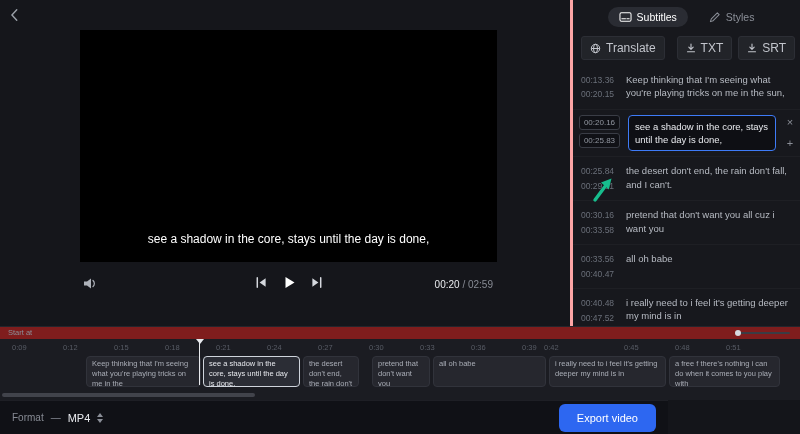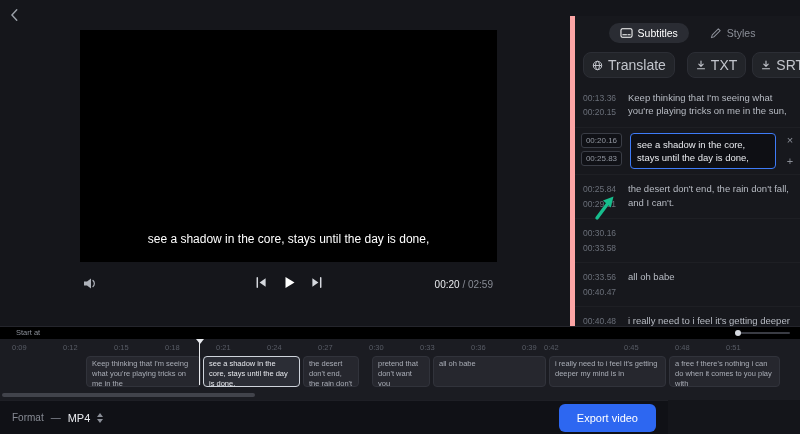--- a/index.html
+++ b/index.html
@@ -14,43 +14,43 @@
   .overlay-sub { position:absolute; left:0; right:0; bottom:16px; text-align:center; color:#ffffff; font-size:12px; }
 
   .controls { position:absolute; left:80px; top:272px; width:417px; height:26px; }
   .vol { position:absolute; left:2px; top:4px; background:none; border:none; cursor:pointer; padding:0; }
   .transport { position:absolute; left:50%; transform:translateX(-50%); top:3px; display:flex; align-items:center; gap:14px; }
   .tbtn { background:none; border:none; cursor:pointer; padding:0; }
   .time-display { position:absolute; right:4px; top:7px; font-size:10px; color:#878b94; }
   .time-display .cur { color:#e9ebef; }
 
   
-  .panel { position:absolute; left:570px; top:16px; width:230px; height:326px; background:#17181d; border-left:5px solid #fca5a5; }
+  .panel { position:absolute; left:570px; top:0; width:230px; height:326px; background:#17181d; border-left:3px solid #fca5a5; }
   .tabs { display:flex; justify-content:center; gap:10px; padding:7px 0 5px; }
   .tab { display:flex; align-items:center; gap:5px; font-size:10.5px; padding:4px 11px; border-radius:14px; color:#8b8f98; cursor:pointer; background:none; border:none; font-family:inherit; }
   .tab.active { background:#2a2c33; color:#ffffff; }
   .toolbar { display:flex; align-items:center; padding:4px 8px 6px; gap:6px; }
   .toolbar .spacer { flex:1; }
-  .pbtn { display:flex; align-items:center; gap:5px; background:#222429; border:1px solid #2c2e35; border-radius:8px; color:#c2c5cc; font-size:14px; padding:4px 8px; cursor:pointer; font-family:inherit; }
+  .pbtn { display:flex; align-items:center; gap:5px; background:#222429; border:1px solid #2c2e35; border-radius:3px; color:#c2c5cc; font-size:12px; padding:4px 8px; cursor:pointer; font-family:inherit; }
 
   .sub-list { position:relative; }
   .sub-row { display:flex; gap:8px; padding:7px 8px; cursor:pointer; border-bottom:1px solid rgba(255,255,255,0.03); }
   .tcol { width:37px; flex:none; font-size:8.5px; color:#6a6f79; line-height:1.7; }
   .xcol { flex:1; font-size:9.5px; color:#b7bbc3; line-height:1.4; }
   .sub-row.sel { padding:5px 4px 5px 6px; align-items:stretch; }
   .sub-row.sel .tcol { width:41px; line-height:normal; }
   .tbox { border:1px solid #3a3d46; background:#101116; border-radius:3px; font-size:8px; color:#9297a1; text-align:center; padding:2px 1px; margin-bottom:3px; }
   .editbox { flex:1; border:1.5px solid #3e7bf7; background:#0e0f14; border-radius:4px; color:#e8eaee; font-size:9.5px; line-height:1.4; padding:4px 6px; }
   .acol { width:12px; flex:none; display:flex; flex-direction:column; justify-content:space-between; align-items:center; padding:2px 0; }
   .abtn { background:none; border:none; color:#8b8f98; font-size:11px; line-height:1; cursor:pointer; padding:0; font-family:inherit; }
   .cursor-arrow { position:absolute; left:15px; top:106px; pointer-events:none; }
 
   
   .timeline { position:absolute; left:0; top:326px; width:800px; height:74px; background:#1b1c22; border-top:1px solid #24252c; }
-  .startat { position:relative; height:12px; background:#000000; font-size:7.5px; color:#8b8f98; line-height:12px; padding-left:16px; }
+  .startat { position:relative; height:12px; background:#7f1d1d; font-size:7.5px; color:#8b8f98; line-height:12px; padding-left:8px; }
   .zoom-slider { position:absolute; right:10px; top:5px; width:52px; height:2px; background:#3a3c44; border-radius:1px; cursor:pointer; }
   .zoom-handle { position:absolute; left:-3px; top:-2px; width:6px; height:6px; border-radius:50%; background:#d6d9df; }
   .ruler { position:relative; height:15px; font-size:7.5px; color:#585c66; }
   .tick { position:absolute; top:4px; }
   .clips { position:relative; height:36px; }
   .clip { position:absolute; top:2px; height:31px; background:#26272e; border:1px solid #31333b; border-radius:4px; font-size:7.5px; line-height:1.32; color:#a9adb6; padding:2px 5px; overflow:hidden; cursor:pointer; }
   .clip.sel { border-color:#cfd4dc; background:#2b2d35; color:#e6e8ed; }
   .playhead { position:absolute; left:199px; top:12px; width:1px; height:46px; background:#e8eaee; cursor:ew-resize; }
   .playhead:before { content:""; position:absolute; left:-3.5px; top:0; border-left:4px solid transparent; border-right:4px solid transparent; border-top:5px solid #e8eaee; }
   .tl-scrollbar { position:absolute; left:2px; top:66px; width:253px; height:4px; border-radius:2px; background:#41434b; cursor:pointer; }
@@ -201,20 +201,21 @@
         <div>00:29.01</div>
       </div>
       <div class="xcol">the desert don't end, the rain don't fall, and I can't.</div>
     </div>
 
     <div class="sub-row">
       <div class="tcol">
         <div>00:30.16</div>
         <div>00:33.58</div>
       </div>
+      <div class="xcol">pretend that don't want you all cuz i want you</div>
     </div>
 
     <div class="sub-row">
       <div class="tcol">
         <div>00:33.56</div>
         <div>00:40.47</div>
       </div>
       <div class="xcol">all oh babe</div>
     </div>
 

